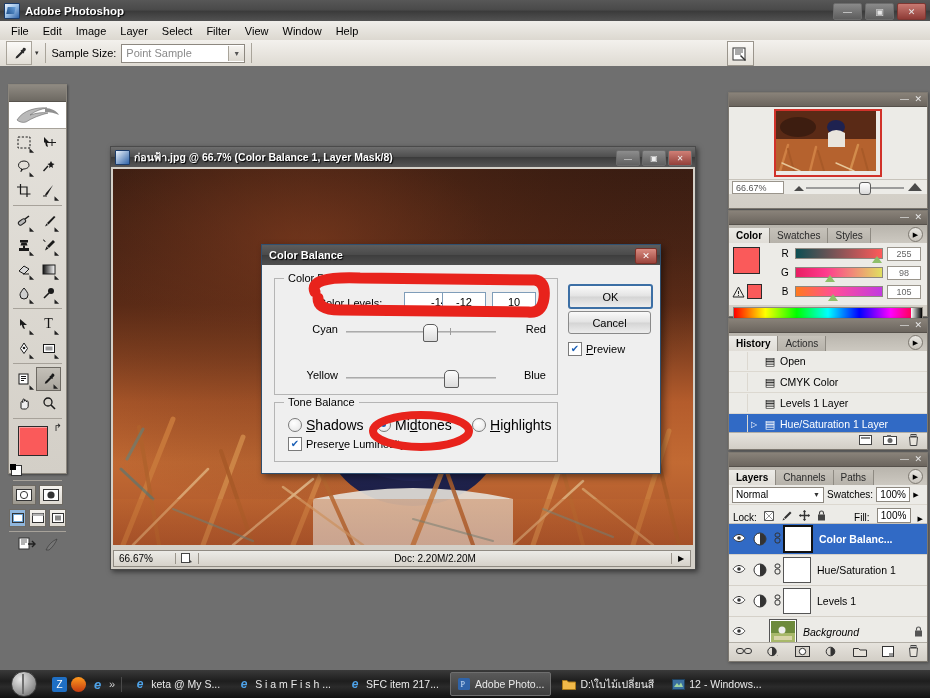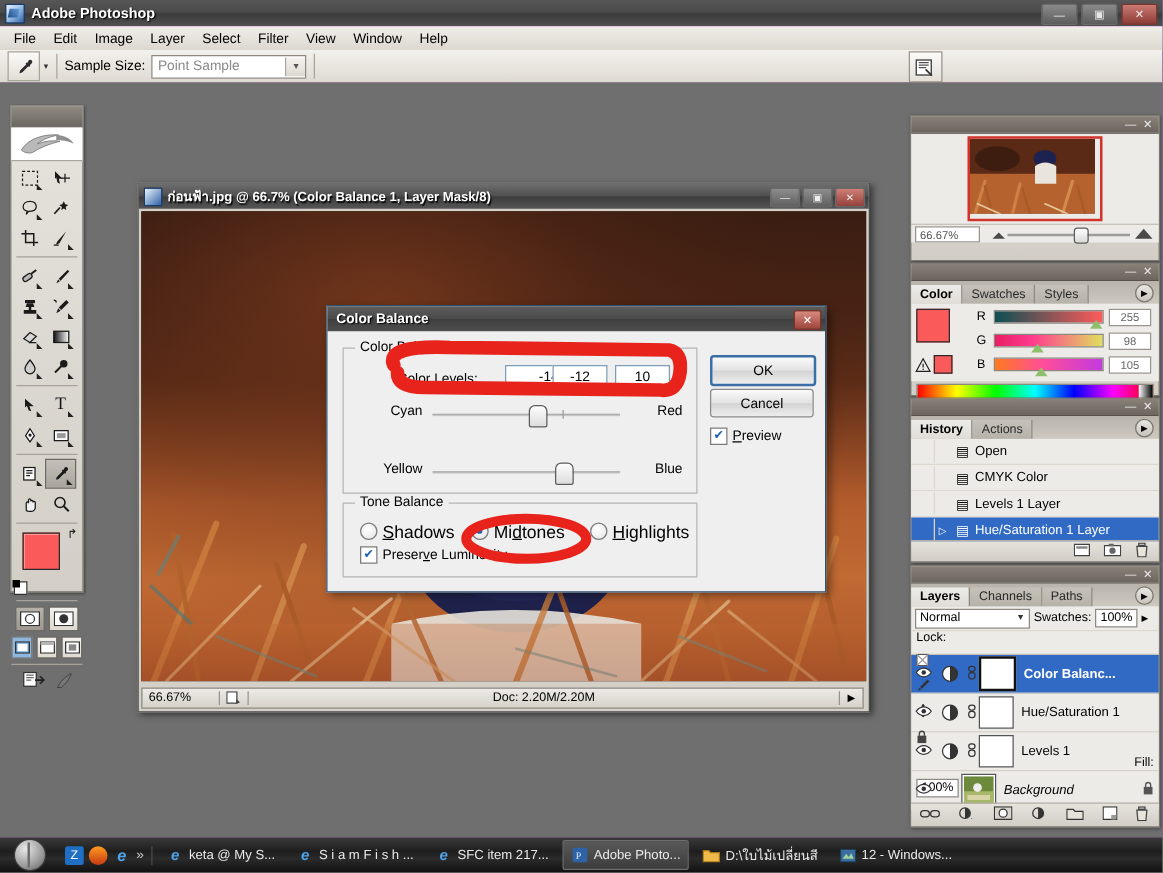--- a/index.html
+++ b/index.html
@@ -5,21 +5,21 @@
   html,body{margin:0;padding:0;}
   body{
     width:930px;height:698px;overflow:hidden;position:relative;
     font-family:"Liberation Sans","DejaVu Sans",sans-serif;
     font-size:11px;color:#000;background:#6f6f6f;
     -webkit-font-smoothing:none;
   }
   .abs{position:absolute;}
 
   
-  #app-window{left:0;top:0;width:930px;height:670px;background:#d946ef;}
+  #app-window{left:0;top:0;width:930px;height:670px;background:#4c1d95;}
 
   
   #title-bar{
     left:0;top:0;width:930px;height:21px;
     background:linear-gradient(to bottom,#575757 0%,#4a4a4a 45%,#3b3b3b 55%,#525252 100%);
     display:flex;align-items:center;
   }
   #title-bar .ps-ico{
     width:14px;height:14px;margin-left:4px;margin-right:5px;
     background:linear-gradient(135deg,#eaf2fb 0%,#9fc3e8 45%,#2f63a8 100%);
@@ -347,22 +347,22 @@
     width:92px;height:16px;background:#fff;border:1px solid #8d8880;font-size:10px;
     display:flex;align-items:center;justify-content:space-between;padding-left:3px;box-sizing:border-box;
   }
   #blend-combo .arrow{width:13px;text-align:center;font-size:7px;color:#333;}
   .lbl-sm{font-size:10px;}
   .val-box{
     width:34px;height:15px;background:#fff;border:1px solid #8d8880;font-size:10px;
     text-align:center;line-height:14px;box-sizing:border-box;
   }
   #lock-row{
-    height:18px;background:#ecebe7;display:flex;align-items:flex-start;padding:0 4px;gap:7px;
-    border-bottom:1px solid #c7c3bb;font-size:10px;flex-direction:column;
+    height:18px;background:#ecebe7;display:flex;align-items:flex-end;padding:0 4px;gap:7px;
+    border-bottom:1px solid #c7c3bb;font-size:10px;
   }
   .layer-row{
     height:30px;display:flex;align-items:center;background:#ecebe7;border-bottom:1px solid #d5d1c9;
     font-size:10.5px;
   }
   .layer-row.sel{background:#316ac5;color:#fff;font-weight:bold;}
   .l-eye{width:20px;text-align:center;font-size:11px;}
   .l-th{
     width:26px;height:24px;border:1px solid #555;background:#fff;margin-right:2px;
     display:flex;align-items:center;justify-content:center;overflow:hidden;

